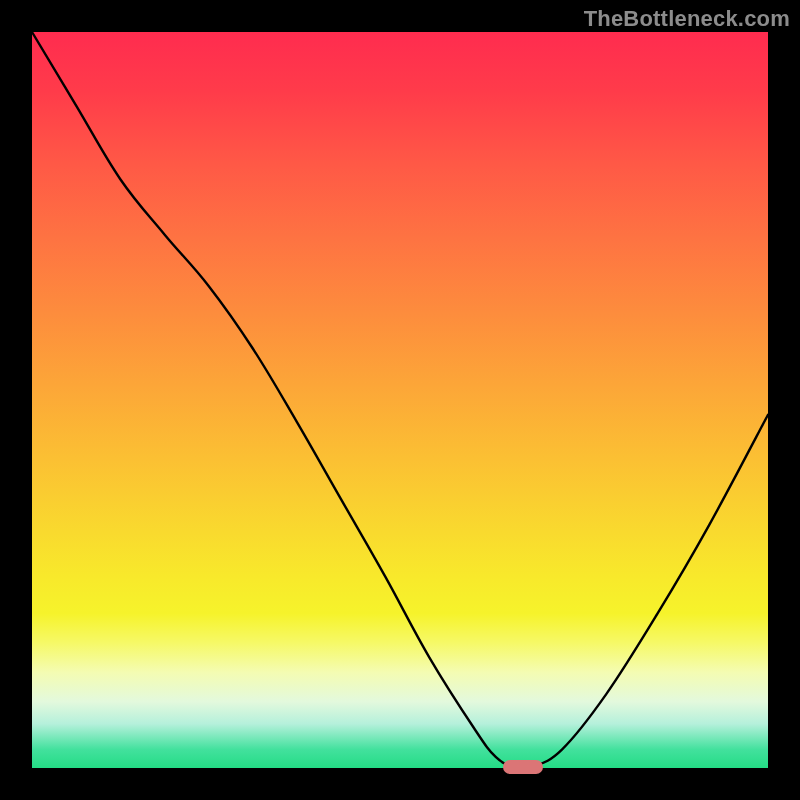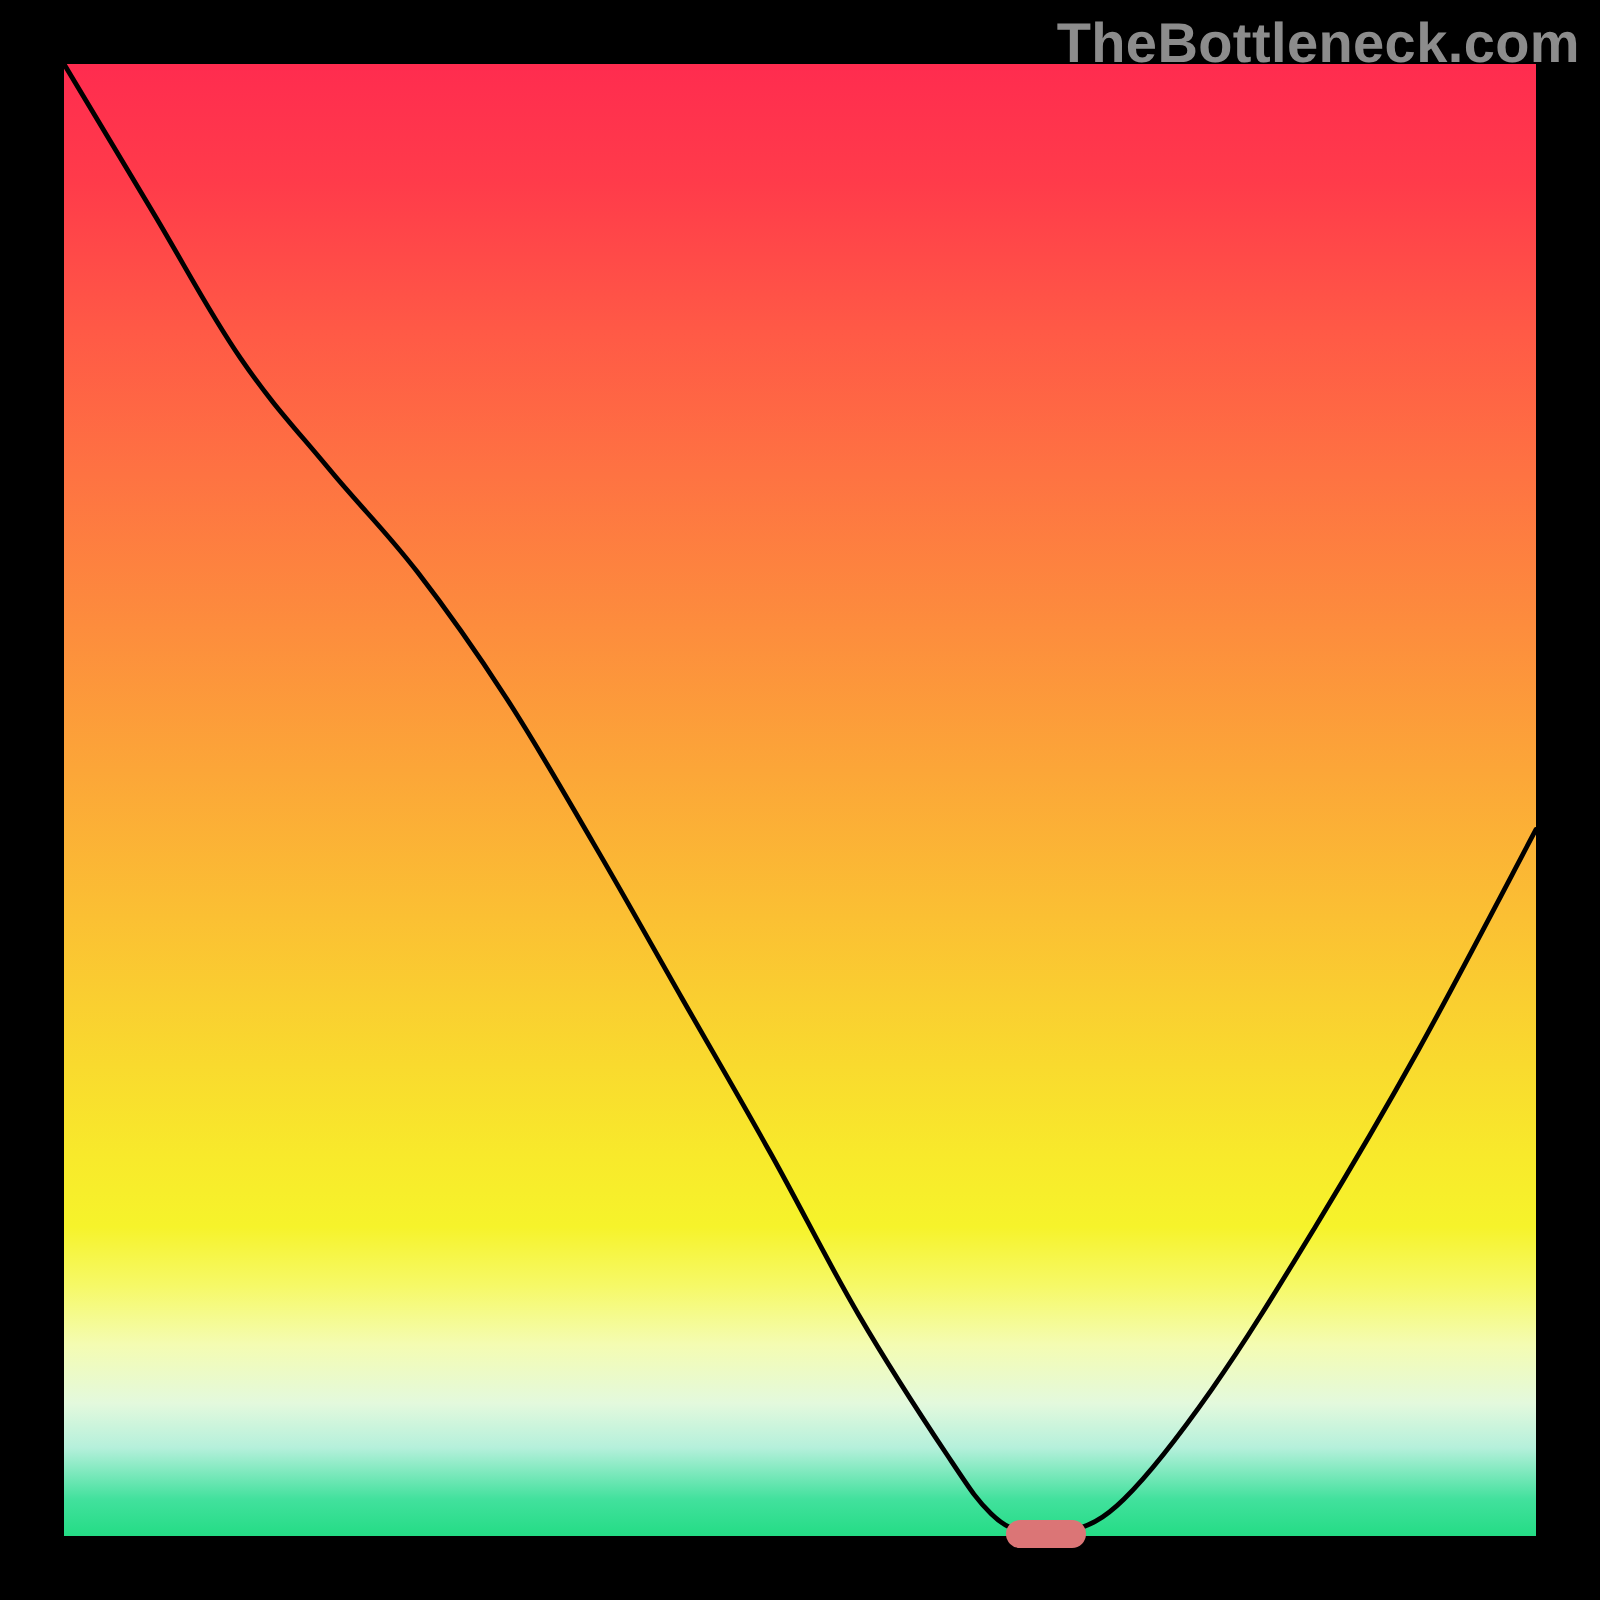--- a/index.html
+++ b/index.html
@@ -39,21 +39,21 @@
       #B5F0DB 94%,
       #42E19D 97.5%,
       #24DC85 100%
     );
   }
   .watermark {
     position: absolute;
     top: 6px;
     right: 10px;
     font-family: Arial, Helvetica, sans-serif;
-    font-size: 28px;
+    font-size: 22px;
     font-weight: 600;
     color: #8C8C8C;
     letter-spacing: 0.2px;
     user-select: none;
   }
   .curve-svg {
     position: absolute;
     left: 32px;
     top: 32px;
     width: 736px;

